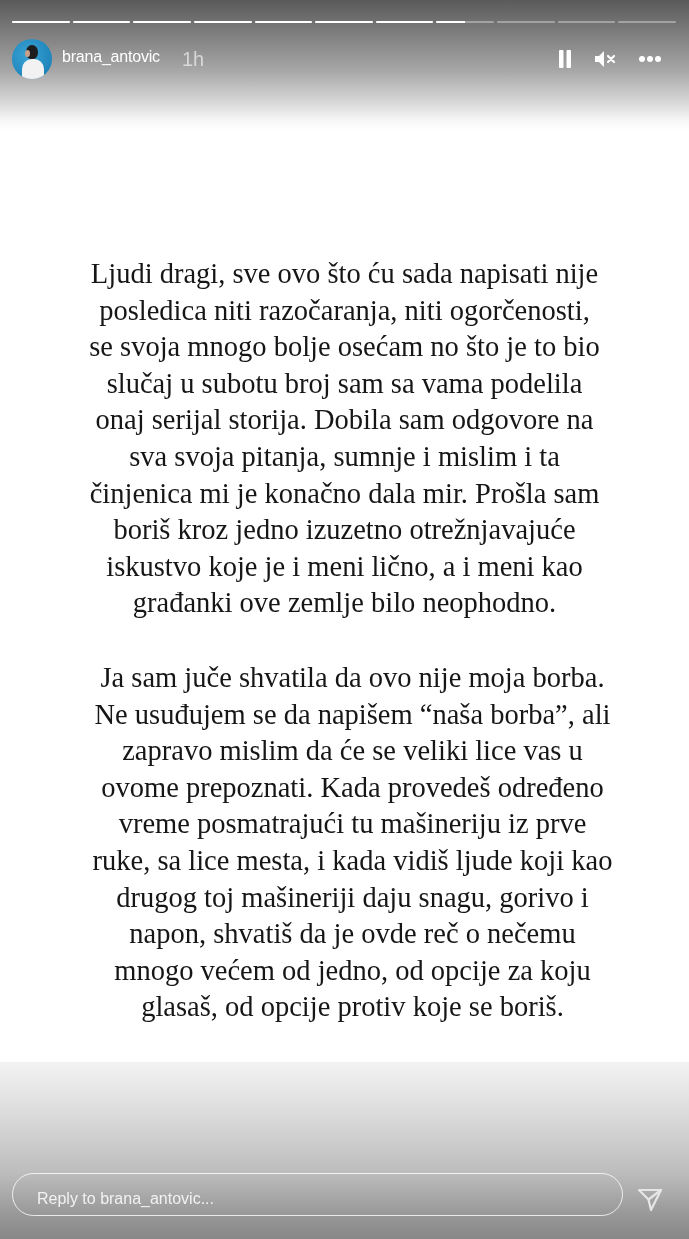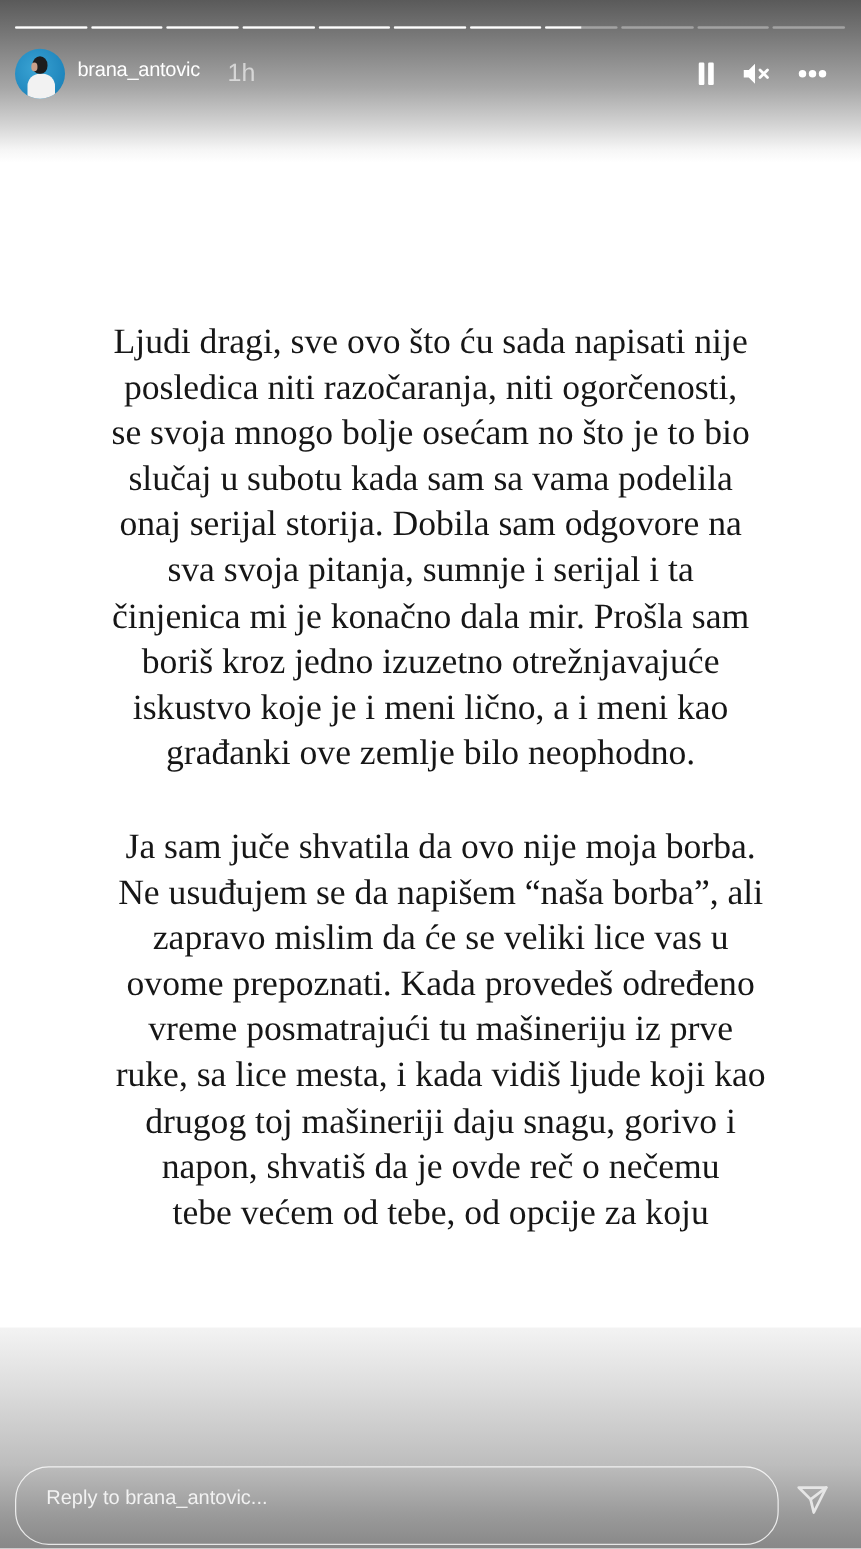--- a/index.html
+++ b/index.html
@@ -127,21 +127,21 @@
       display: block;
       white-space: nowrap;
     }
     .para + .para {
       margin-top: 38px;
       margin-left: 16px;
     }
     .reply-bar {
       position: absolute;
       left: 12px; top: 1173px;
-      width: 611px; height: 63px;
+      width: 611px; height: 43px;
       border: 1px solid rgba(255,255,255,0.8);
       border-radius: 27px;
       z-index: 3;
       box-sizing: border-box;
     }
     .reply-input {
       position: absolute;
       left: 24px; top: 0;
       width: 560px; height: 49px;
       border: none;
@@ -230,38 +230,39 @@
         <circle cx="20" cy="4" r="3" fill="#ffffff"></circle>
       </svg>
     </div>
   </div>
 
   <div class="text-block">
     <div class="para">
       <span class="line">Ljudi dragi, sve ovo što ću sada napisati nije</span>
       <span class="line">posledica niti razočaranja, niti ogorčenosti,</span>
       <span class="line">se svoja mnogo bolje osećam no što je to bio</span>
-      <span class="line">slučaj u subotu kada sam sa vama podelila</span>
+      <span class="line">slučaj u subotu broj sam sa vama podelila</span>
       <span class="line">onaj serijal storija. Dobila sam odgovore na</span>
-      <span class="line">sva svoja pitanja, sumnje i serijal i ta</span>
+      <span class="line">sva svoja pitanja, sumnje i mislim i ta</span>
       <span class="line">činjenica mi je konačno dala mir. Prošla sam</span>
       <span class="line">boriš kroz jedno izuzetno otrežnjavajuće</span>
       <span class="line">iskustvo koje je i meni lično, a i meni kao</span>
       <span class="line">građanki ove zemlje bilo neophodno.</span>
     </div>
     <div class="para">
       <span class="line">Ja sam juče shvatila da ovo nije moja borba.</span>
       <span class="line">Ne usuđujem se da napišem “naša borba”, ali</span>
       <span class="line">zapravo mislim da će se veliki lice vas u</span>
       <span class="line">ovome prepoznati. Kada provedeš određeno</span>
       <span class="line">vreme posmatrajući tu mašineriju iz prve</span>
       <span class="line">ruke, sa lice mesta, i kada vidiš ljude koji kao</span>
       <span class="line">drugog toj mašineriji daju snagu, gorivo i</span>
       <span class="line">napon, shvatiš da je ovde reč o nečemu</span>
-      <span class="line">tebe većem od tebe, od opcije za koju</span>
+      <span class="line">mnogo većem od jedno, od opcije za koju</span>
+      <span class="line">glasaš, od opcije protiv koje se boriš.</span>
     </div>
   </div>
 
   <div class="reply-bar">
     <input class="reply-input" type="text" placeholder="Reply to brana_antovic..." style="">
   </div>
   <div class="send-btn">
     <svg width="28" height="28" viewBox="0 0 28 28">
       <path d="M3 4 L25 4 L15 24 L12.5 13.5 Z" fill="none" stroke="#e6e6e6" stroke-width="2.2" stroke-linejoin="round"></path>
       <path d="M12.5 13.5 L25 4" fill="none" stroke="#e6e6e6" stroke-width="2.2" stroke-linecap="round"></path>

